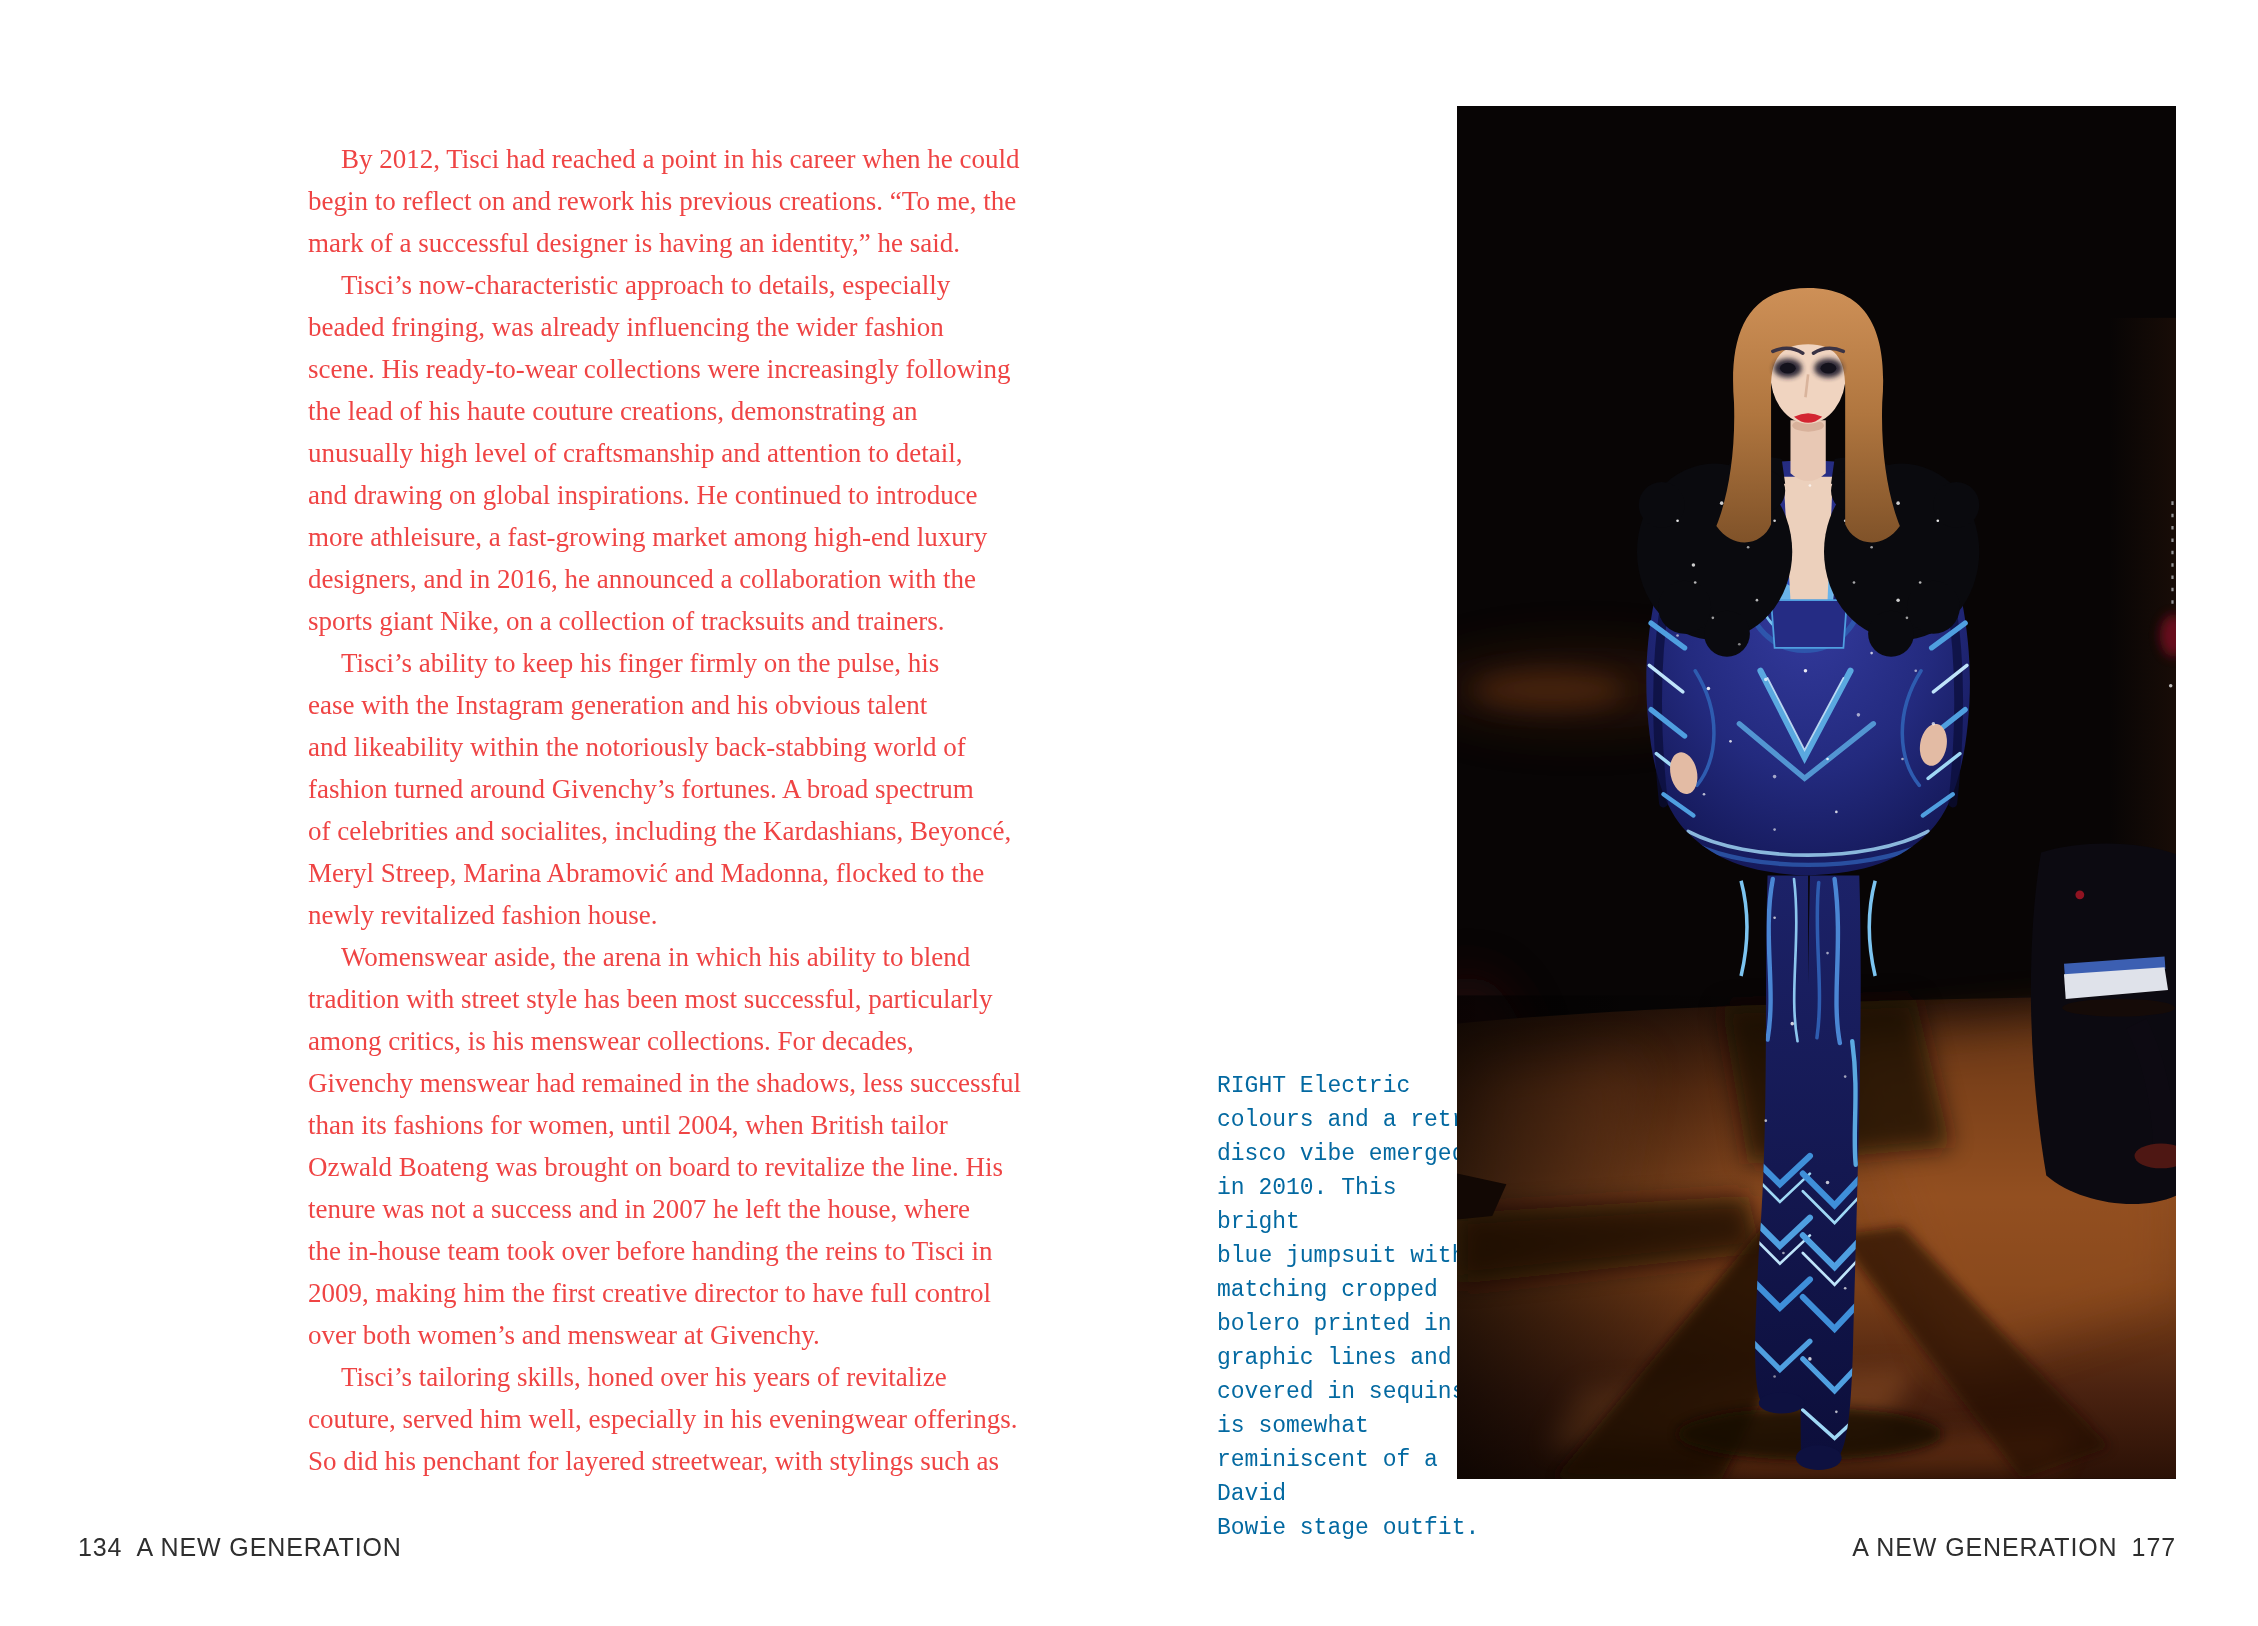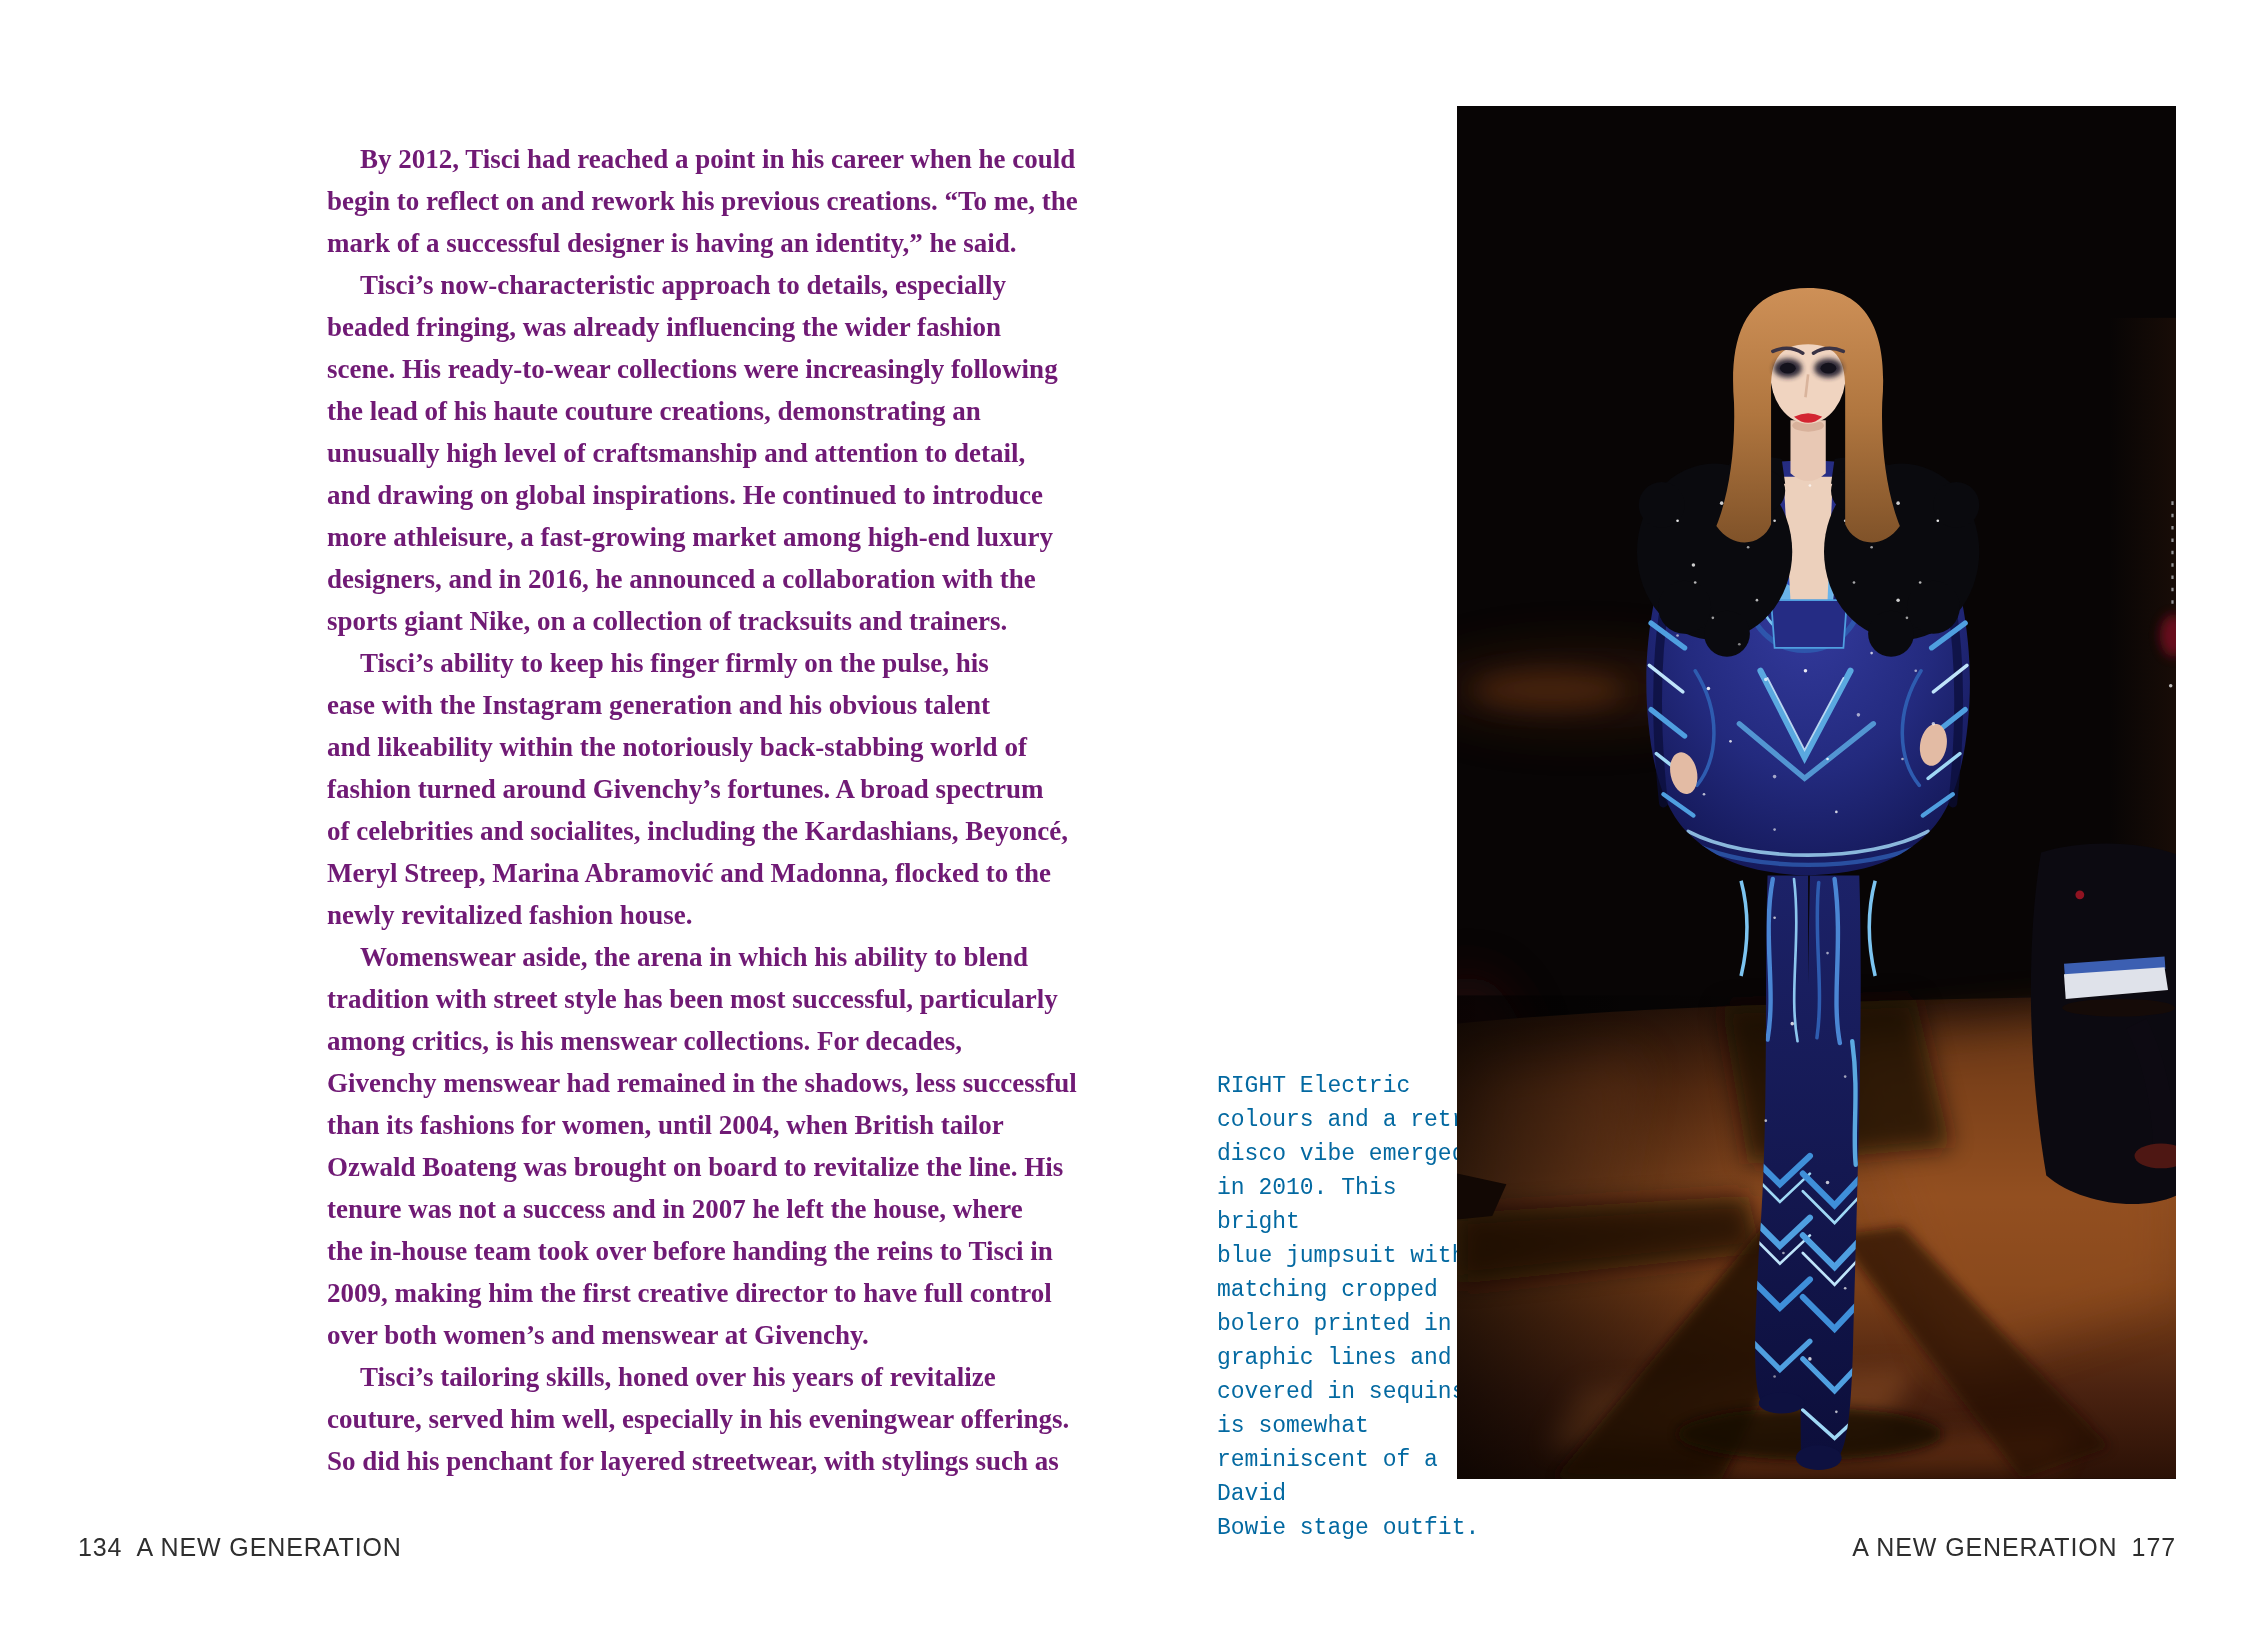--- a/index.html
+++ b/index.html
@@ -2,22 +2,22 @@
 <html style="font-size:14px"><head>
 <meta charset="utf-8">
 <style>
   html,body{margin:0;padding:0;}
   body{
     width:2258px;height:1627px;position:relative;overflow:hidden;
     background:#ffffff;
     font-family:"Liberation Serif", serif;
   }
   .body-text{
-    position:absolute;left:327px;top:138px;width:891px;
-    font-size:27px;line-height:42px;color:#701a75;font-weight:bold;
+    position:absolute;left:308px;top:138px;width:891px;
+    font-size:27px;line-height:42px;color:#ef4444;
   }
   .para{
     white-space:pre-line;
     text-indent:33px;
     margin:0;
   }
   .caption{
     position:absolute;left:1217px;top:1069px;width:273px;
     font-family:Liberation Mono, monospace;
     font-size:23px;line-height:34px;color:#0369a1;

